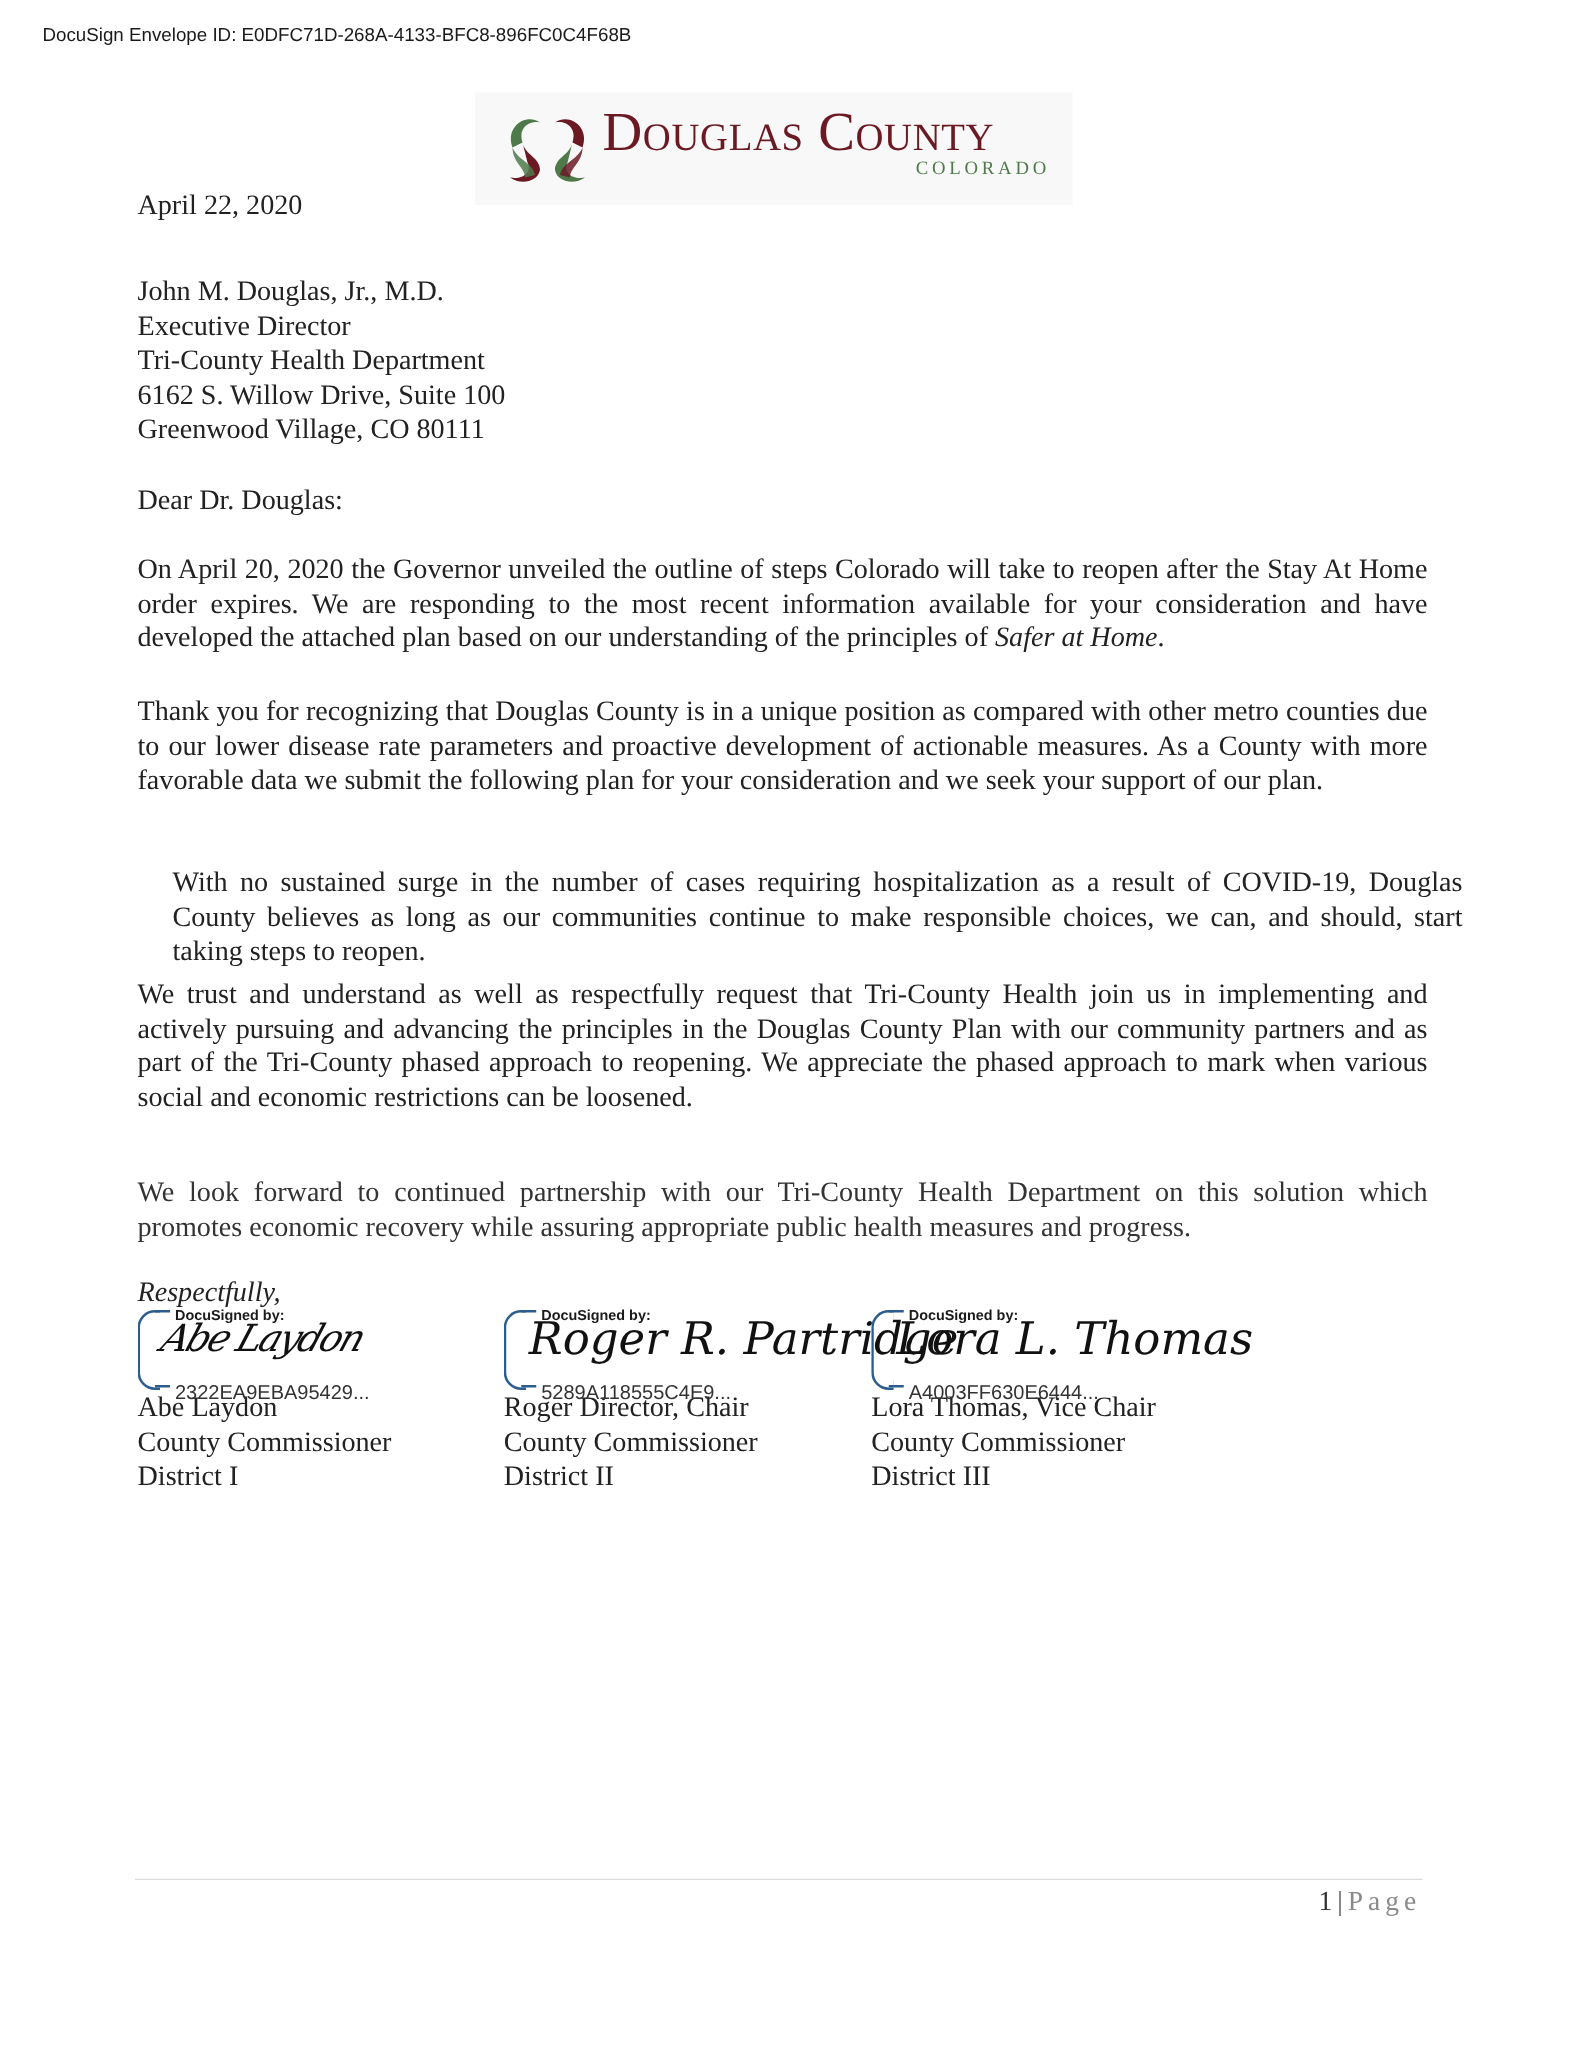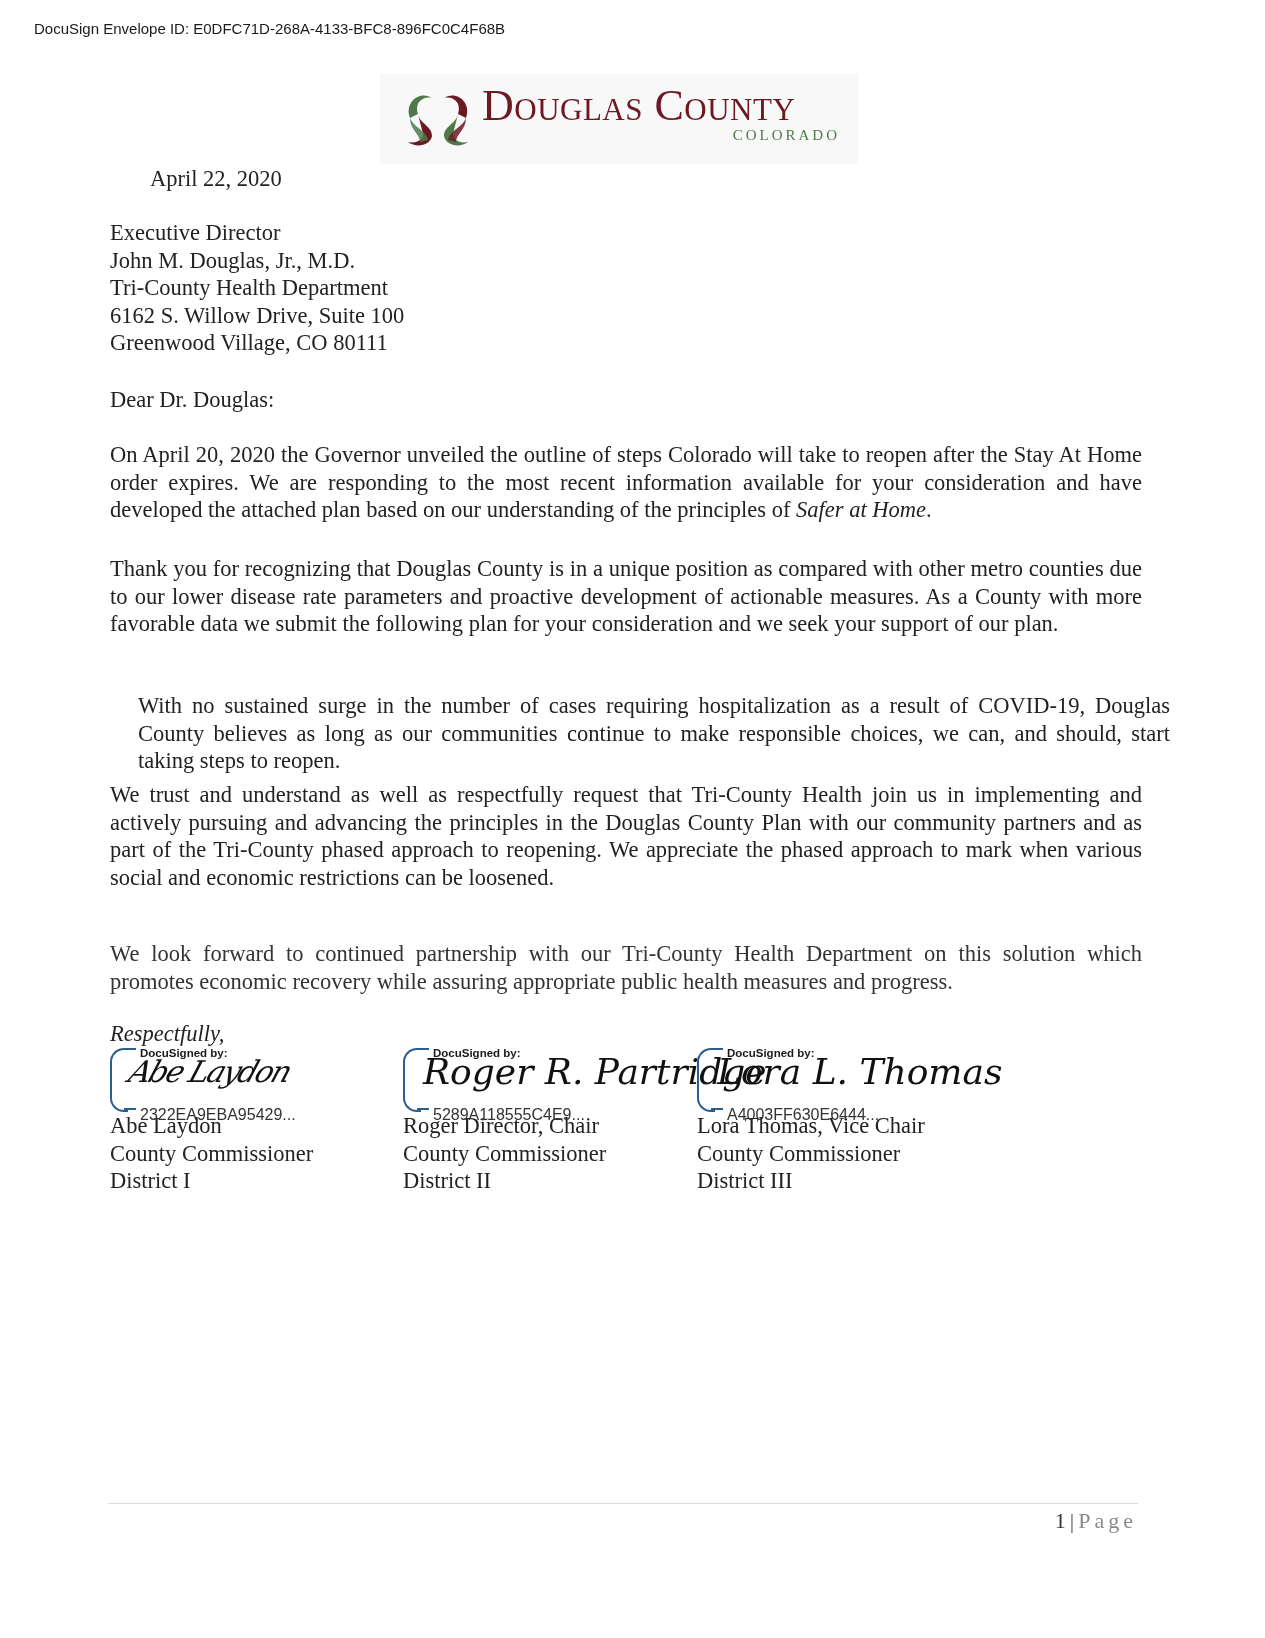--- a/index.html
+++ b/index.html
@@ -20,21 +20,21 @@
     }
     .logo-sub {
       position: absolute; right: 18px; top: 54px;
       font-family: "Liberation Serif", serif; font-size: 15px; letter-spacing: 3px;
       color: #4e7a4a; line-height: 1;
     }
     .letter {
       position: absolute; left: 110px; width: 1032px;
       font-family: "Liberation Serif", serif; font-size: 22.5px; color: #222; line-height: 27.5px;
     }
-    .date { top: 165px; margin-left: 40px; }
+    .date { top: 150px; }
     .address { top: 219px; }
     .salutation { top: 386px; }
     .para { text-align: justify; margin: 0; }
     .p1 { top: 441px; }
     .p2 { top: 555px; }
     .p3 { top: 692px; margin-left: 28px; }
     .p4 { top: 781px; }
     .p5 { top: 940px; color: #333; }
     .closing { top: 1020px; font-style: italic; }
     .sig {
@@ -93,22 +93,22 @@
     <path d="M56 26 C54 36, 42 38, 42 48 C44 58, 58 60, 66 54 C56 56, 48 50, 52 42 Z" fill="#4e7a4a"></path>
     <path d="M64 30 C60 40, 48 42, 46 52 L54 54 C54 46, 64 42, 64 30 Z" fill="#6b1a24" opacity="0.85"></path>
   </svg>
   <div class="logo-title">Douglas County</div>
   <div class="logo-sub">COLORADO</div>
 </div>
 
 <div class="letter date">April 22, 2020</div>
 
 <div class="letter address">
+  <div>John M. Douglas, Jr., M.D.</div>
   <div>Executive Director</div>
-  <div>John M. Douglas, Jr., M.D.</div>
   <div>Tri-County Health Department</div>
   <div>6162 S. Willow Drive, Suite 100</div>
   <div>Greenwood Village, CO 80111</div>
 </div>
 
 <div class="letter salutation">Dear Dr. Douglas:</div>
 
 <p class="letter para p1"><span>On April 20, 2020 the Governor unveiled the outline of steps Colorado will take to reopen after the Stay At Home order expires. We are responding to the most recent information available for your consideration and have developed the attached plan based on our understanding of the principles of </span><em>Safer at Home</em><span>.</span></p>
 <p class="letter para p2">Thank you for recognizing that Douglas County is in a unique position as compared with other metro counties due to our lower disease rate parameters and proactive development of actionable measures. As a County with more favorable data we submit the following plan for your consideration and we seek your support of our plan.</p>
 <p class="letter para p3">With no sustained surge in the number of cases requiring hospitalization as a result of COVID-19, Douglas County believes as long as our communities continue to make responsible choices, we can, and should, start taking steps to reopen.</p>

